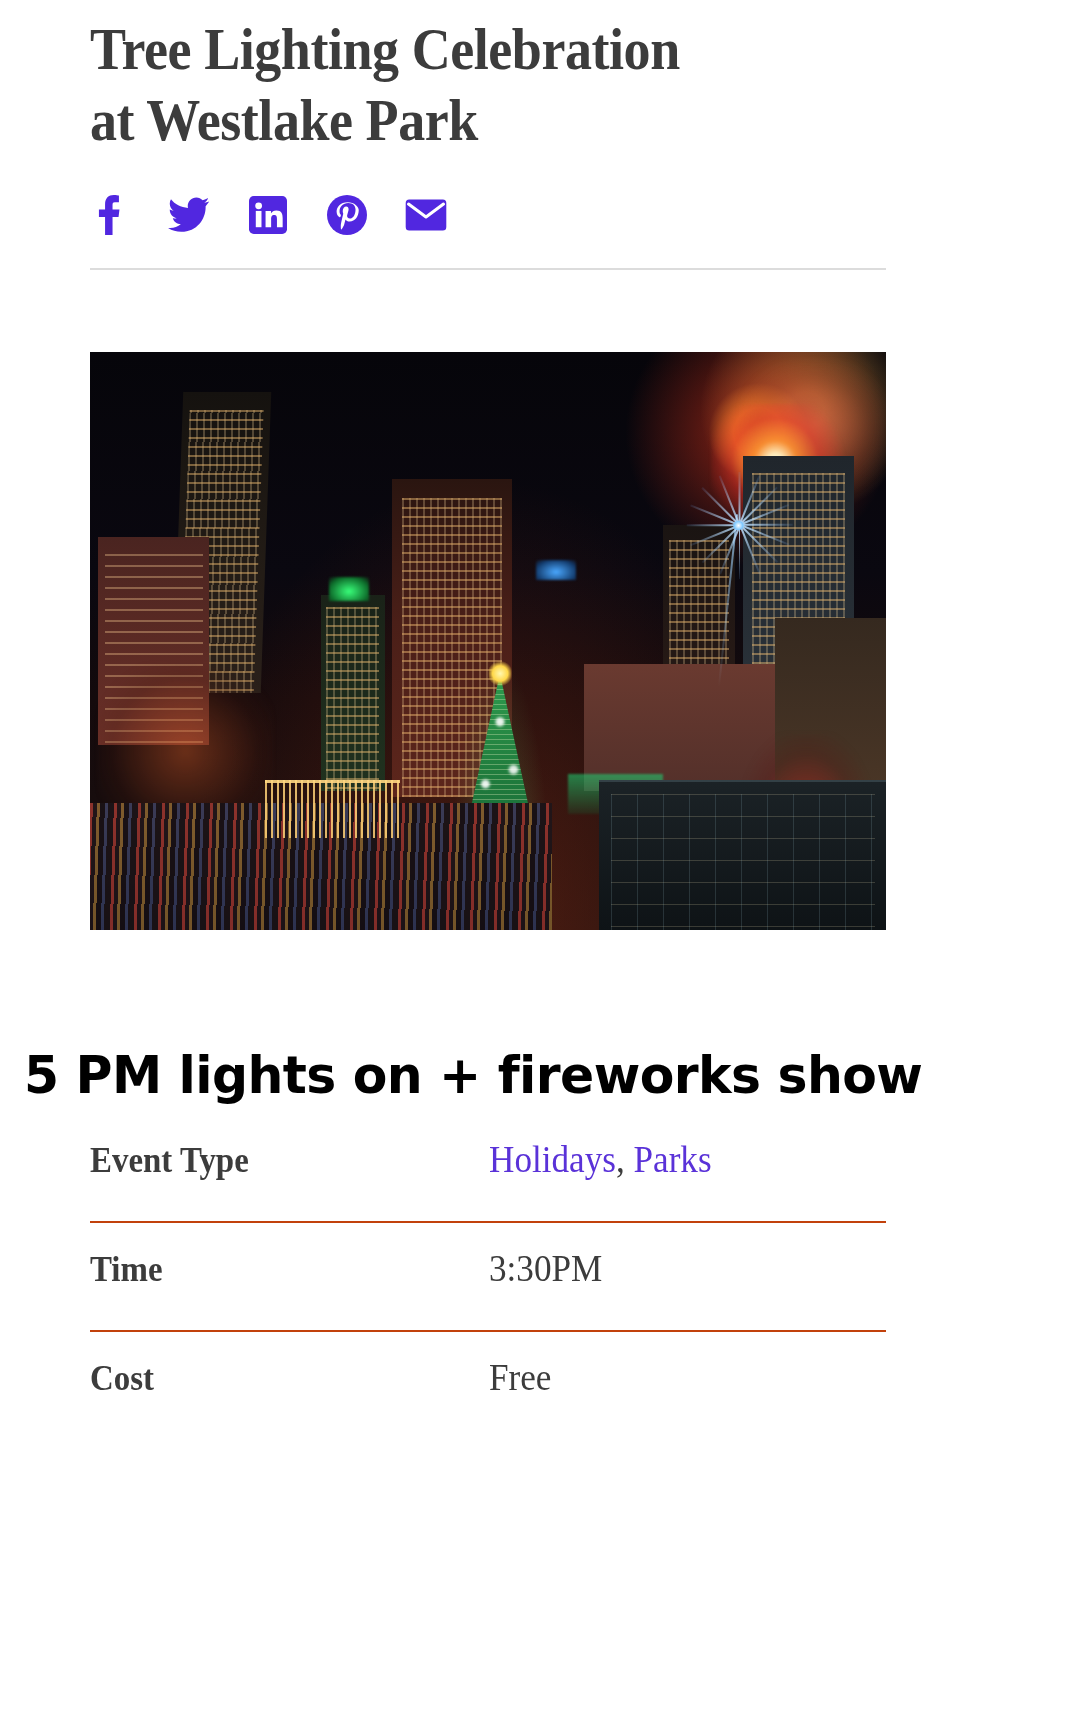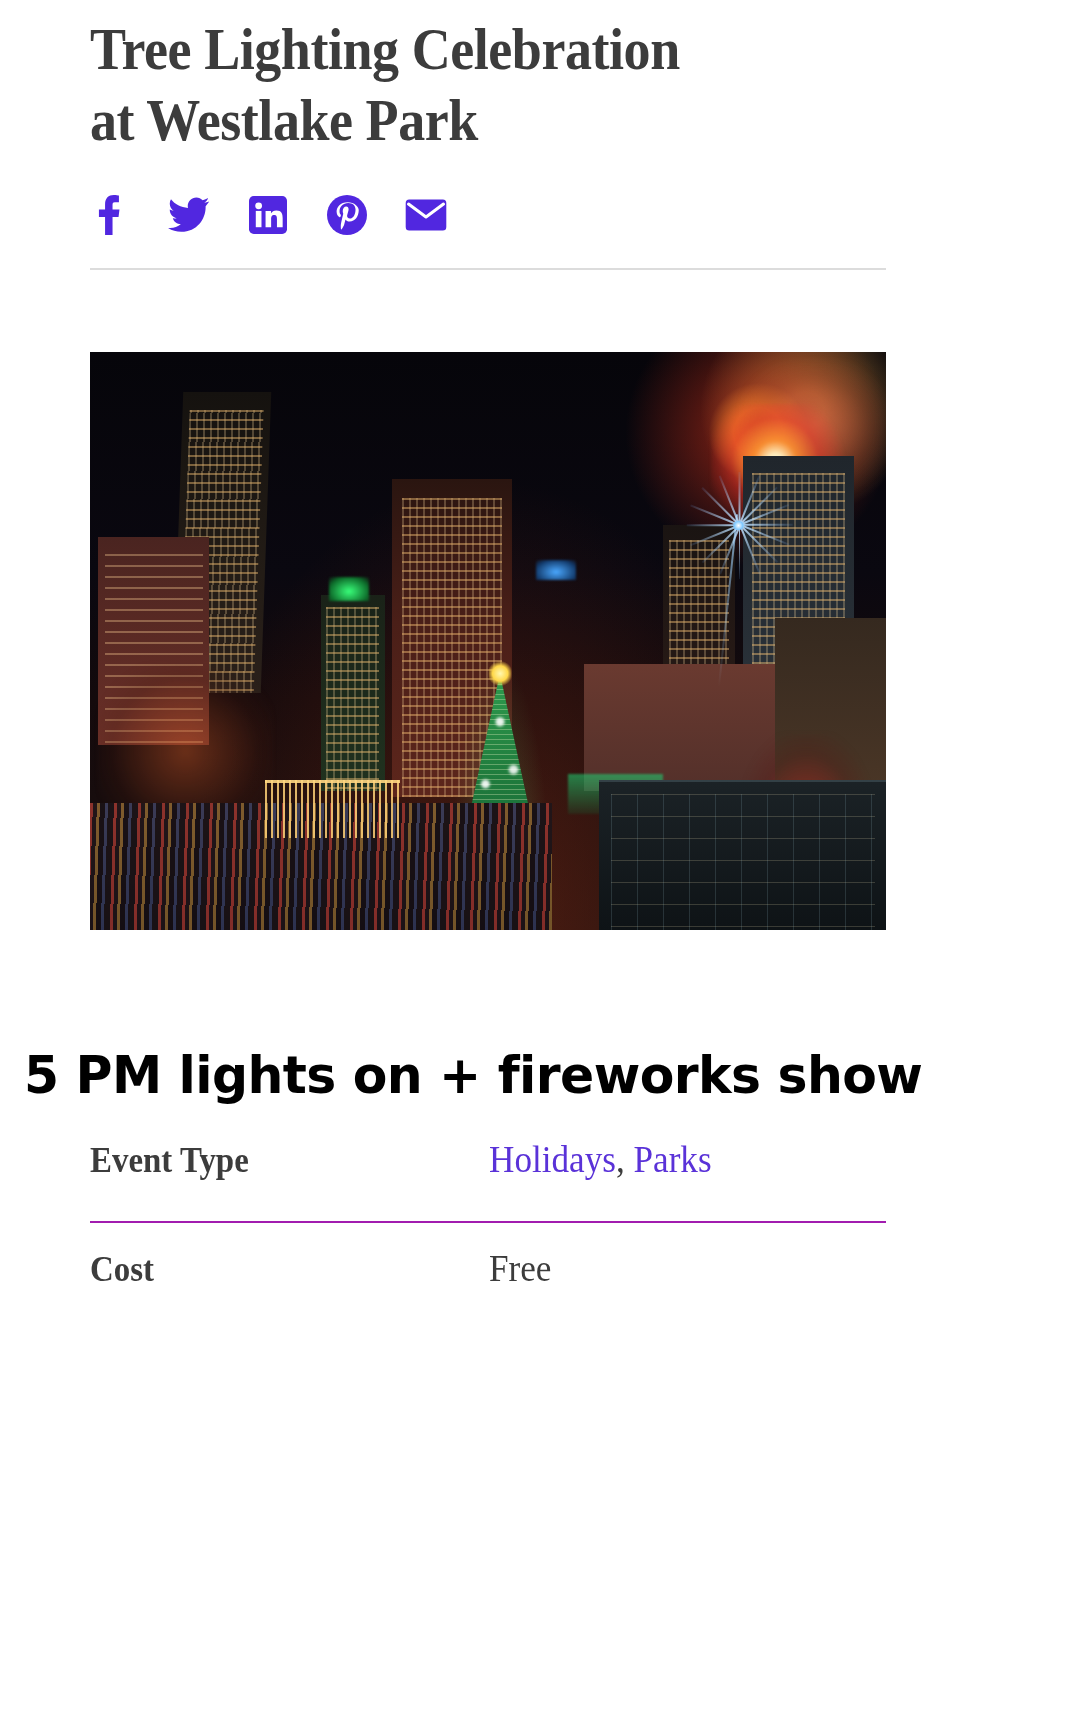--- a/index.html
+++ b/index.html
@@ -286,21 +286,21 @@
   .details {
     position: absolute;
     left: 90px;
     top: 1114px;
     width: 796px;
   }
   .detail-row {
     display: flex;
     align-items: flex-start;
     height: 109px;
-    border-bottom: 2px solid #a21caf;
+    border-bottom: 2px solid #c2410c;
   }
   .detail-row:last-child { border-bottom: none; }
   .detail-label {
     width: 399px;
     flex: 0 0 399px;
     font-family: "Liberation Serif", "DejaVu Serif", serif;
     font-weight: bold;
     font-size: 35px;
     color: #3c3c3c;
     line-height: 1;
@@ -435,20 +435,24 @@
   <div class="details">
 
     <div class="detail-row">
       <div class="detail-label">Event Type</div>
       <div class="detail-value">
         <a class="link">Holidays</a><span class="sep">, </span><a class="link">Parks</a>
       </div>
     </div>
 
 
+    <div class="detail-row">
+      <div class="detail-label">Time</div>
+      <div class="detail-value">3:30PM</div>
+    </div>
 
 
     <div class="detail-row">
       <div class="detail-label">Cost</div>
       <div class="detail-value">Free</div>
     </div>
 
   </div>
 
 </div>

